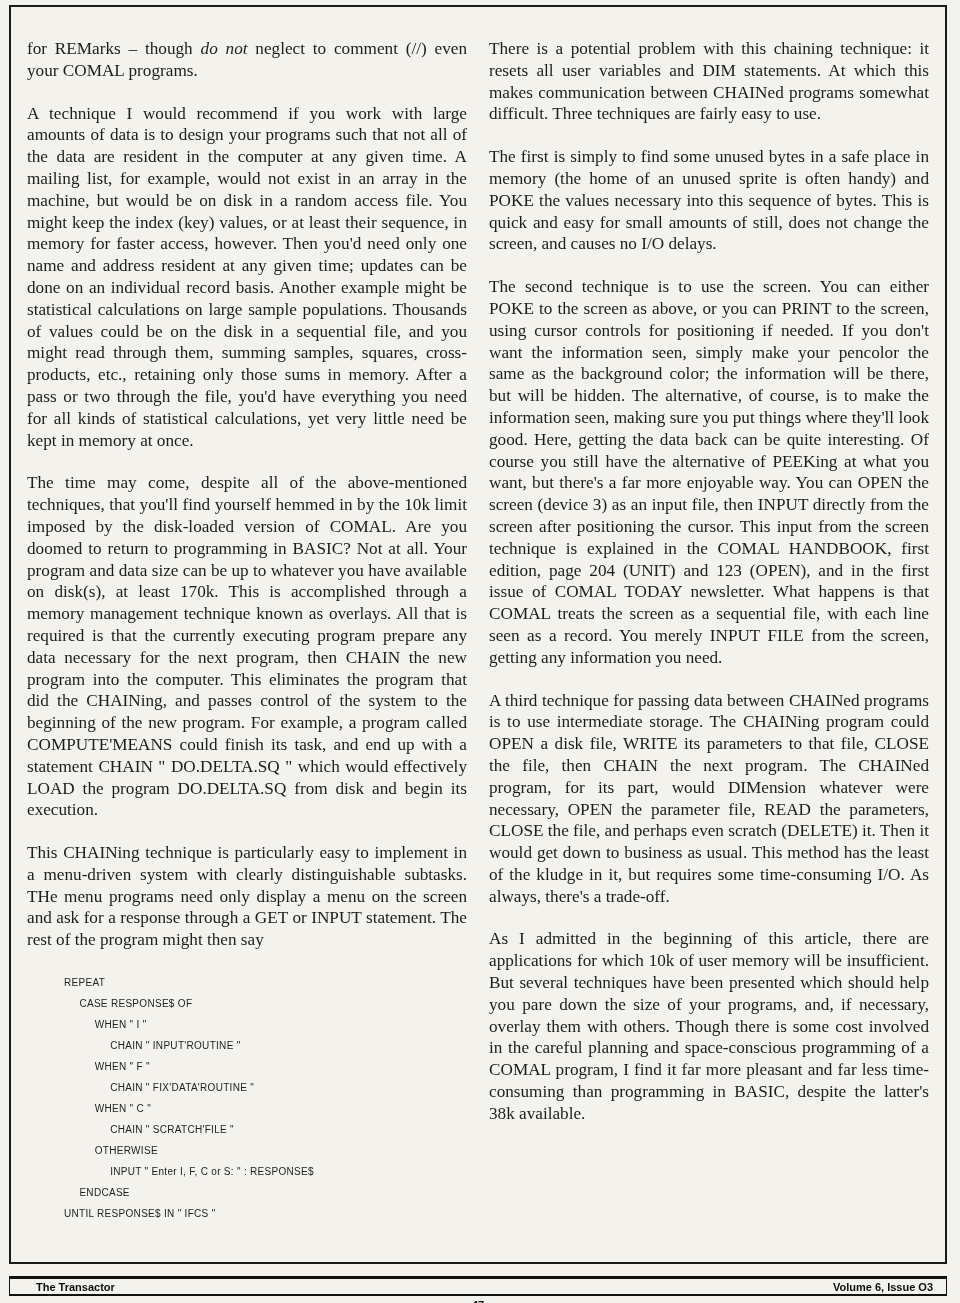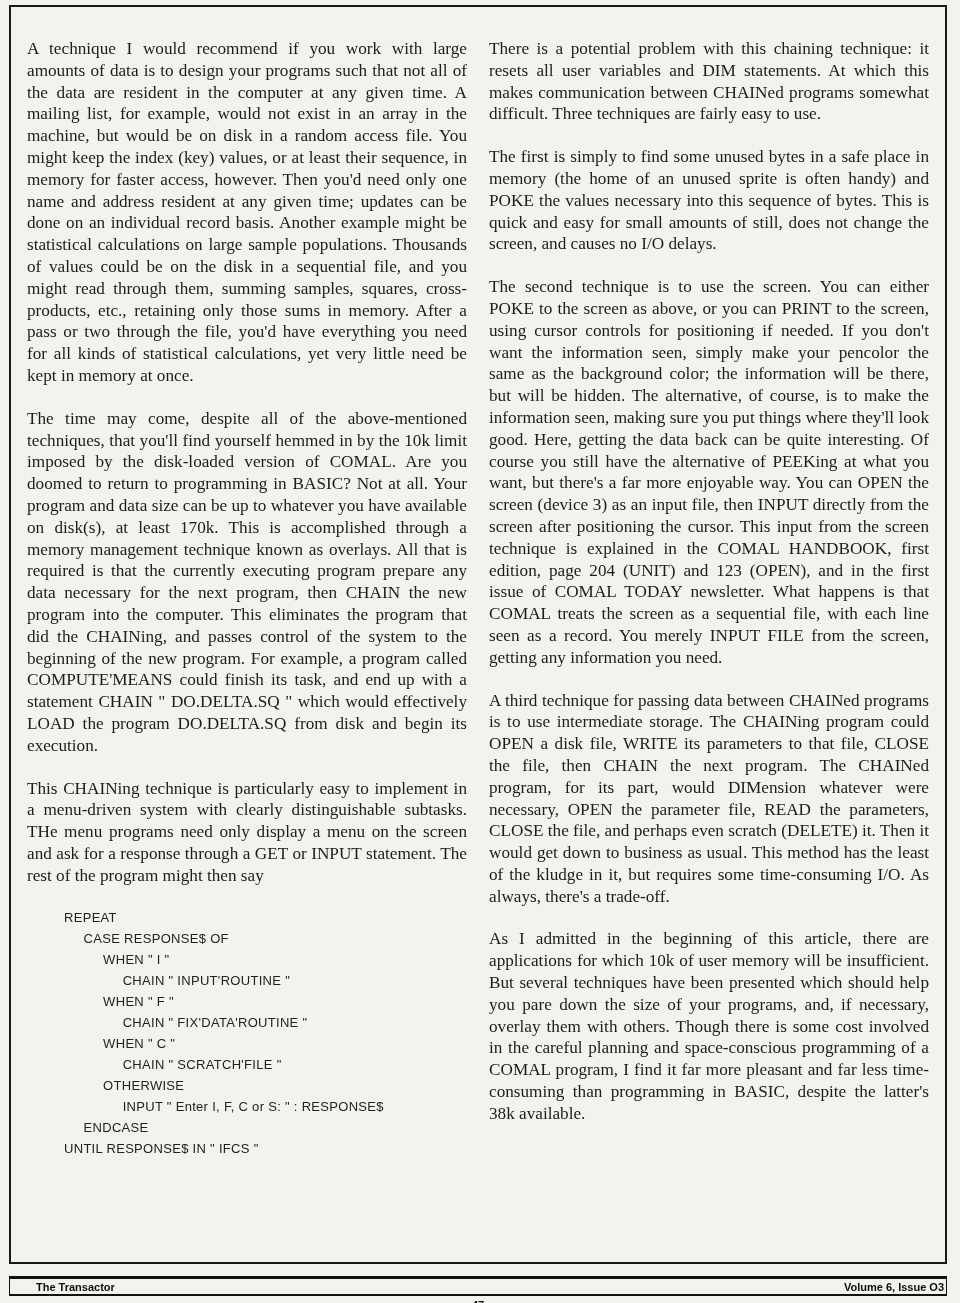--- a/index.html
+++ b/index.html
@@ -22,50 +22,51 @@
   .col {
     flex: 1 1 0; min-width: 0;
     font-size: 17.2px; line-height: 21.8px;
     color: #1c1c1c;
     text-align: justify;
   }
   .col p { margin: 0 0 21px 0; }
   .col p em { font-style: italic; }
   .code-block {
     font-family: "Liberation Sans", sans-serif;
-    font-size: 13px; line-height: 21px;
+    font-size: 10px; line-height: 21px;
     letter-spacing: 0.3px;
     white-space: pre;
     text-align: left;
     color: #222;
     margin: 3px 0 0 37px;
   }
   .footer-bar {
     position: absolute; left: 9px; top: 1276px;
     width: 938px; height: 20px;
     box-sizing: border-box;
     border: 1px solid #111;
     border-top-width: 3px;
     border-bottom-width: 2px;
     background: #f3f2ed;
     display: flex; align-items: center;
     font-family: "Liberation Sans", sans-serif;
     font-weight: 700; font-size: 11px; color: #0d0d0d;
   }
   .footer-bar .f-left  { position: absolute; left: 26px; }
   .footer-bar .f-center{ position: absolute; left: 0; right: 0; text-align: center; margin-top: 36px; }
-  .footer-bar .f-right { position: absolute; right: 2px; }
+  .footer-bar .f-right { position: absolute; right: 13px; }
 </style>
 </head>
 <body>
 
 <div class="page-frame">
   <div class="columns">
     <div class="col">
       <div>
+          <p><span>for REMarks – though </span><em>do not</em><span> neglect to comment (//) even your COMAL programs.</span></p>
           <p><span>A technique I would recommend if you work with large amounts of data is to design your programs such that not all of the data are resident in the computer at any given time. A mailing list, for example, would not exist in an array in the machine, but would be on disk in a random access file. You might keep the index (key) values, or at least their sequence, in memory for faster access, however. Then you'd need only one name and address resident at any given time; updates can be done on an individual record basis. Another example might be statistical calculations on large sample populations. Thousands of values could be on the disk in a sequential file, and you might read through them, summing samples, squares, cross-products, etc., retaining only those sums in memory. After a pass or two through the file, you'd have everything you need for all kinds of statistical calculations, yet very little need be kept in memory at once.</span></p>
           <p><span>The time may come, despite all of the above-mentioned techniques, that you'll find yourself hemmed in by the 10k limit imposed by the disk-loaded version of COMAL. Are you doomed to return to programming in BASIC? Not at all. Your program and data size can be up to whatever you have available on disk(s), at least 170k. This is accomplished through a memory management technique known as overlays. All that is required is that the currently executing program prepare any data necessary for the next program, then CHAIN the new program into the computer. This eliminates the program that did the CHAINing, and passes control of the system to the beginning of the new program. For example, a program called COMPUTE'MEANS could finish its task, and end up with a statement CHAIN " DO.DELTA.SQ " which would effectively LOAD the program DO.DELTA.SQ from disk and begin its execution.</span></p>
           <p><span>This CHAINing technique is particularly easy to implement in a menu-driven system with clearly distinguishable subtasks. THe menu programs need only display a menu on the screen and ask for a response through a GET or INPUT statement. The rest of the program might then say</span></p>
         </div>
       <div class="code-block"><div>REPEAT</div><div>     CASE RESPONSE$ OF</div><div>          WHEN " I "</div><div>               CHAIN " INPUT'ROUTINE "</div><div>          WHEN " F "</div><div>               CHAIN " FIX'DATA'ROUTINE "</div><div>          WHEN " C "</div><div>               CHAIN " SCRATCH'FILE "</div><div>          OTHERWISE</div><div>               INPUT " Enter I, F, C or S: " : RESPONSE$</div><div>     ENDCASE</div><div>UNTIL RESPONSE$ IN " IFCS "</div></div>
     </div>
     <div class="col">
       <div>
           <p><span>There is a potential problem with this chaining technique: it resets all user variables and DIM statements. At which this makes communication between CHAINed programs somewhat difficult. Three techniques are fairly easy to use.</span></p>
           <p><span>The first is simply to find some unused bytes in a safe place in memory (the home of an unused sprite is often handy) and POKE the values necessary into this sequence of bytes. This is quick and easy for small amounts of still, does not change the screen, and causes no I/O delays.</span></p>

